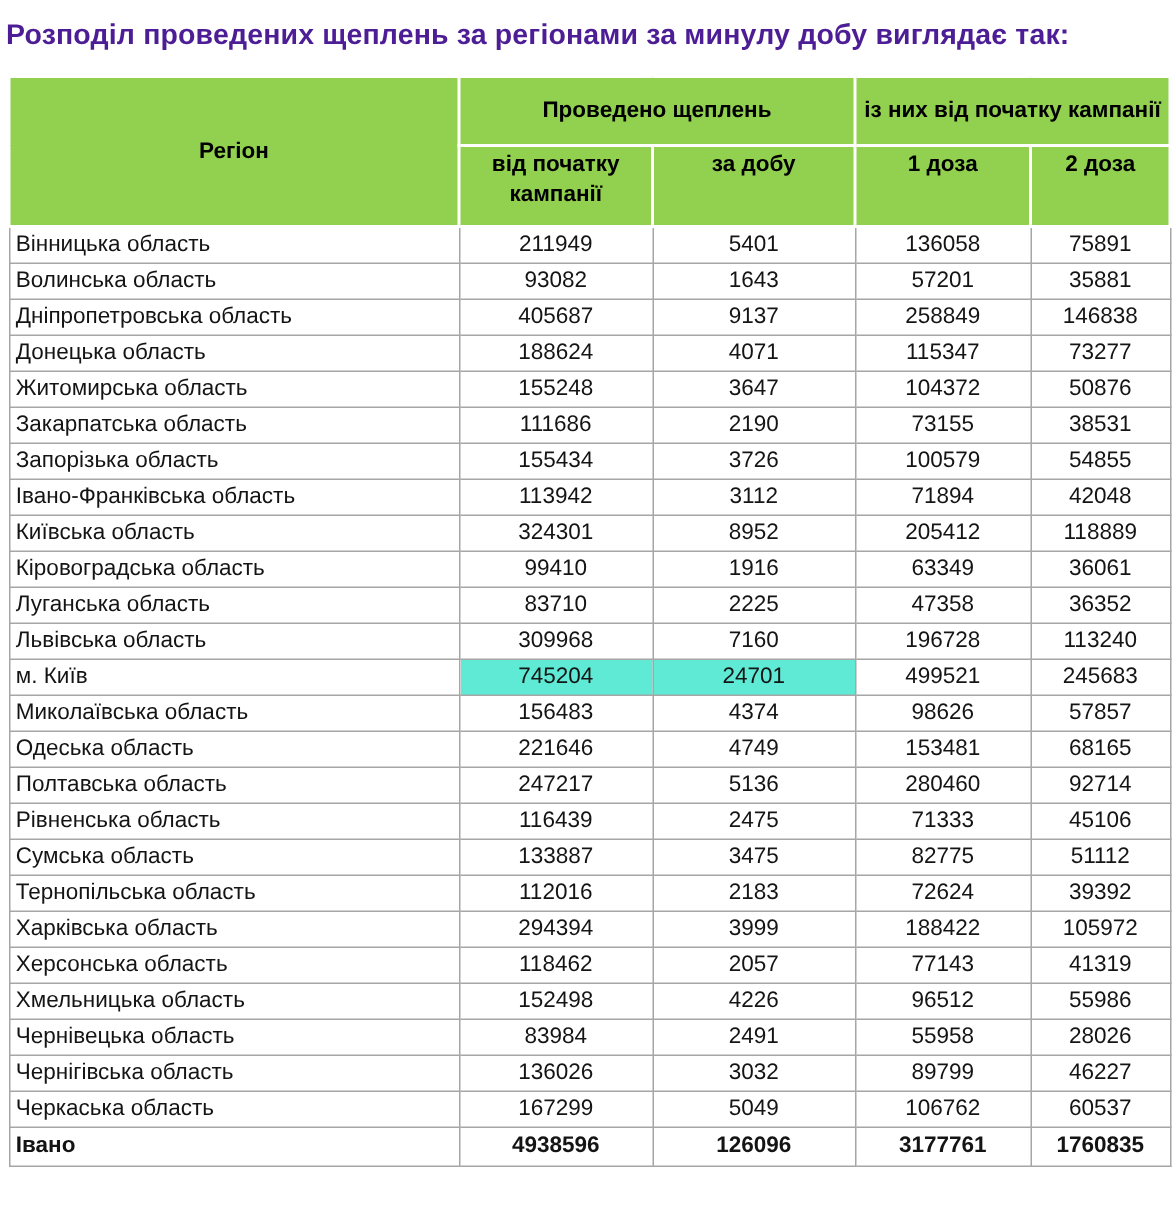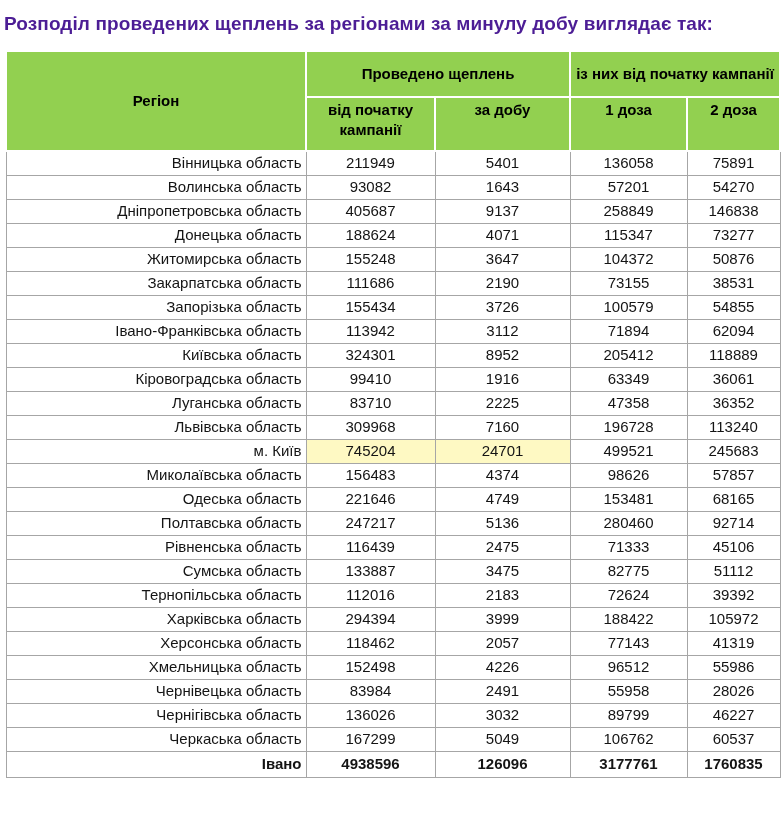--- a/index.html
+++ b/index.html
@@ -54,23 +54,23 @@
     border: 1px solid #a6a6a6;
     font-size: 15px;
     color: #141414;
     height: 23px;
     padding: 0 4px;
     background: #ffffff;
     line-height: 1.1;
     overflow: hidden;
     white-space: nowrap;
   }
-  td.region { text-align: right; }
+  td.region { text-align: left; }
   td.num { text-align: center; }
-  td.hl { background: #fef9c3; }
+  td.hl { background: #5eead4; }
   tr.total-row td {
     font-weight: bold;
     height: 25px;
   }
 </style>
 </head>
 <body>
 
 <div class="page">
   <div class="title">Розподіл проведених щеплень за регіонами за минулу добу виглядає так:</div>
@@ -102,21 +102,21 @@
           <td class="num">211949</td>
           <td class="num">5401</td>
           <td class="num">136058</td>
           <td class="num">75891</td>
         </tr>
         <tr>
           <td class="region">Волинська область</td>
           <td class="num">93082</td>
           <td class="num">1643</td>
           <td class="num">57201</td>
-          <td class="num">54270</td>
+          <td class="num">35881</td>
         </tr>
         <tr>
           <td class="region">Дніпропетровська область</td>
           <td class="num">405687</td>
           <td class="num">9137</td>
           <td class="num">258849</td>
           <td class="num">146838</td>
         </tr>
         <tr>
           <td class="region">Донецька область</td>
@@ -144,21 +144,21 @@
           <td class="num">155434</td>
           <td class="num">3726</td>
           <td class="num">100579</td>
           <td class="num">54855</td>
         </tr>
         <tr>
           <td class="region">Івано-Франківська область</td>
           <td class="num">113942</td>
           <td class="num">3112</td>
           <td class="num">71894</td>
-          <td class="num">62094</td>
+          <td class="num">42048</td>
         </tr>
         <tr>
           <td class="region">Київська область</td>
           <td class="num">324301</td>
           <td class="num">8952</td>
           <td class="num">205412</td>
           <td class="num">118889</td>
         </tr>
         <tr>
           <td class="region">Кіровоградська область</td>

